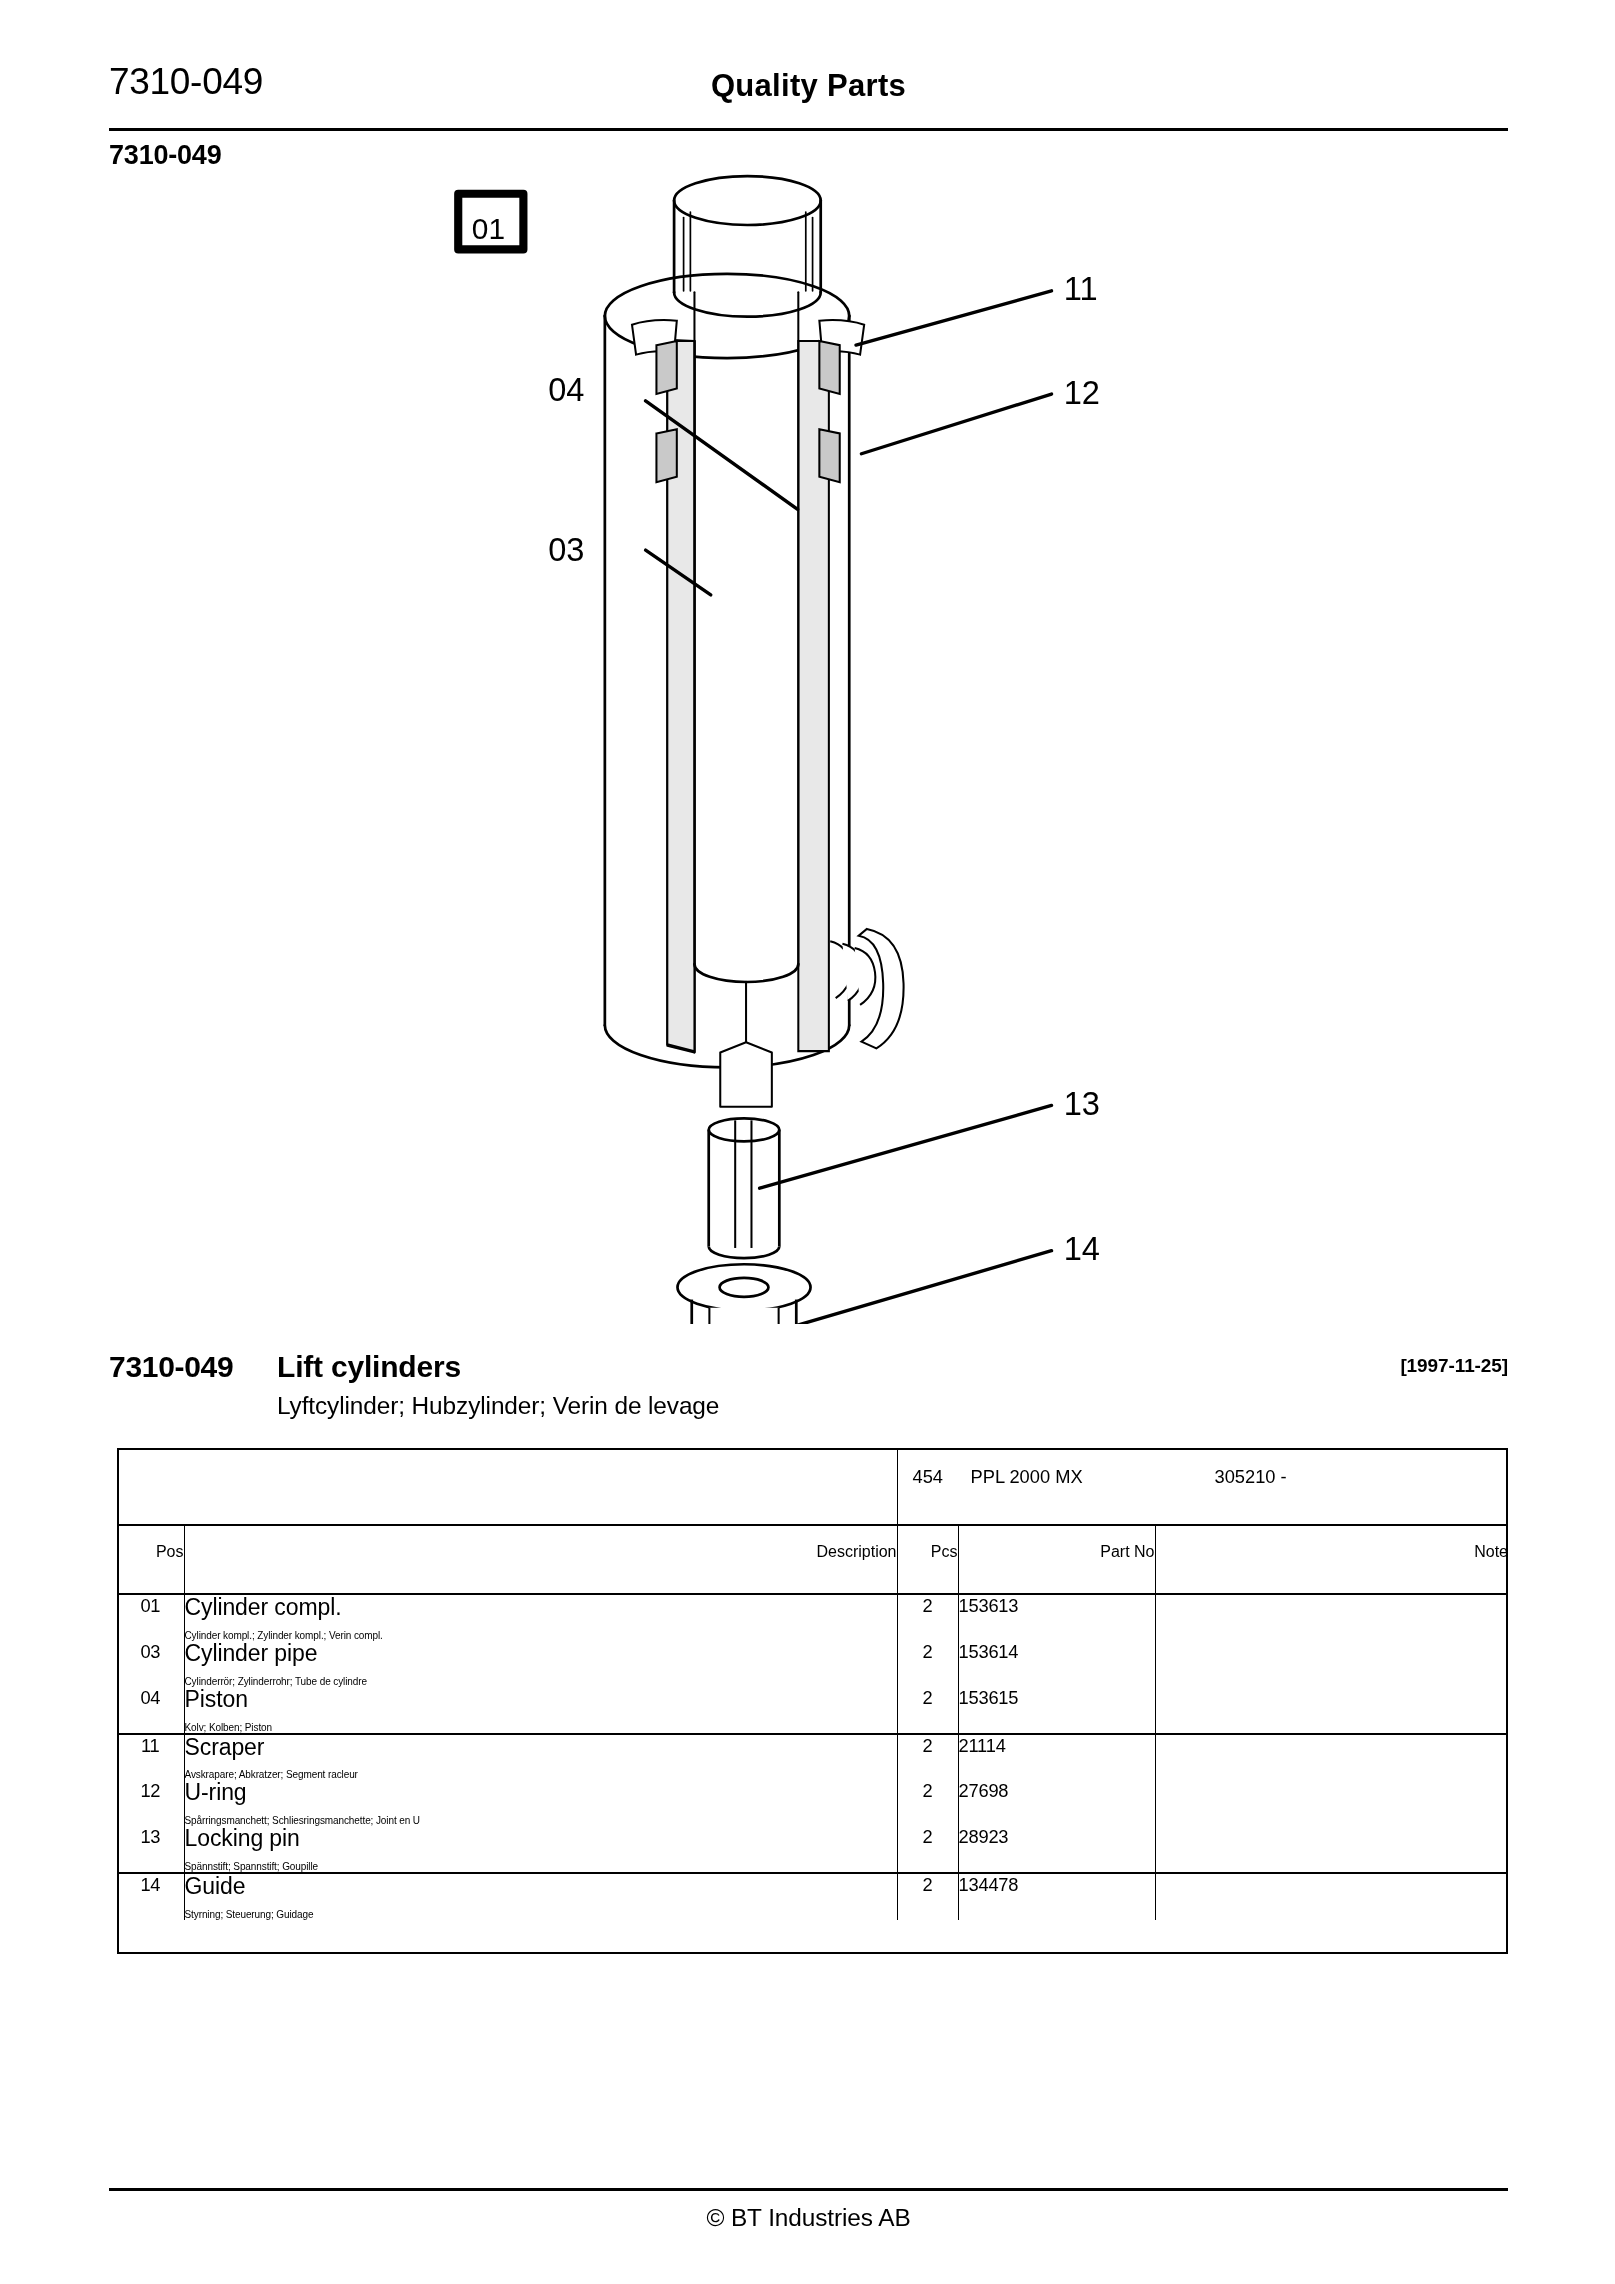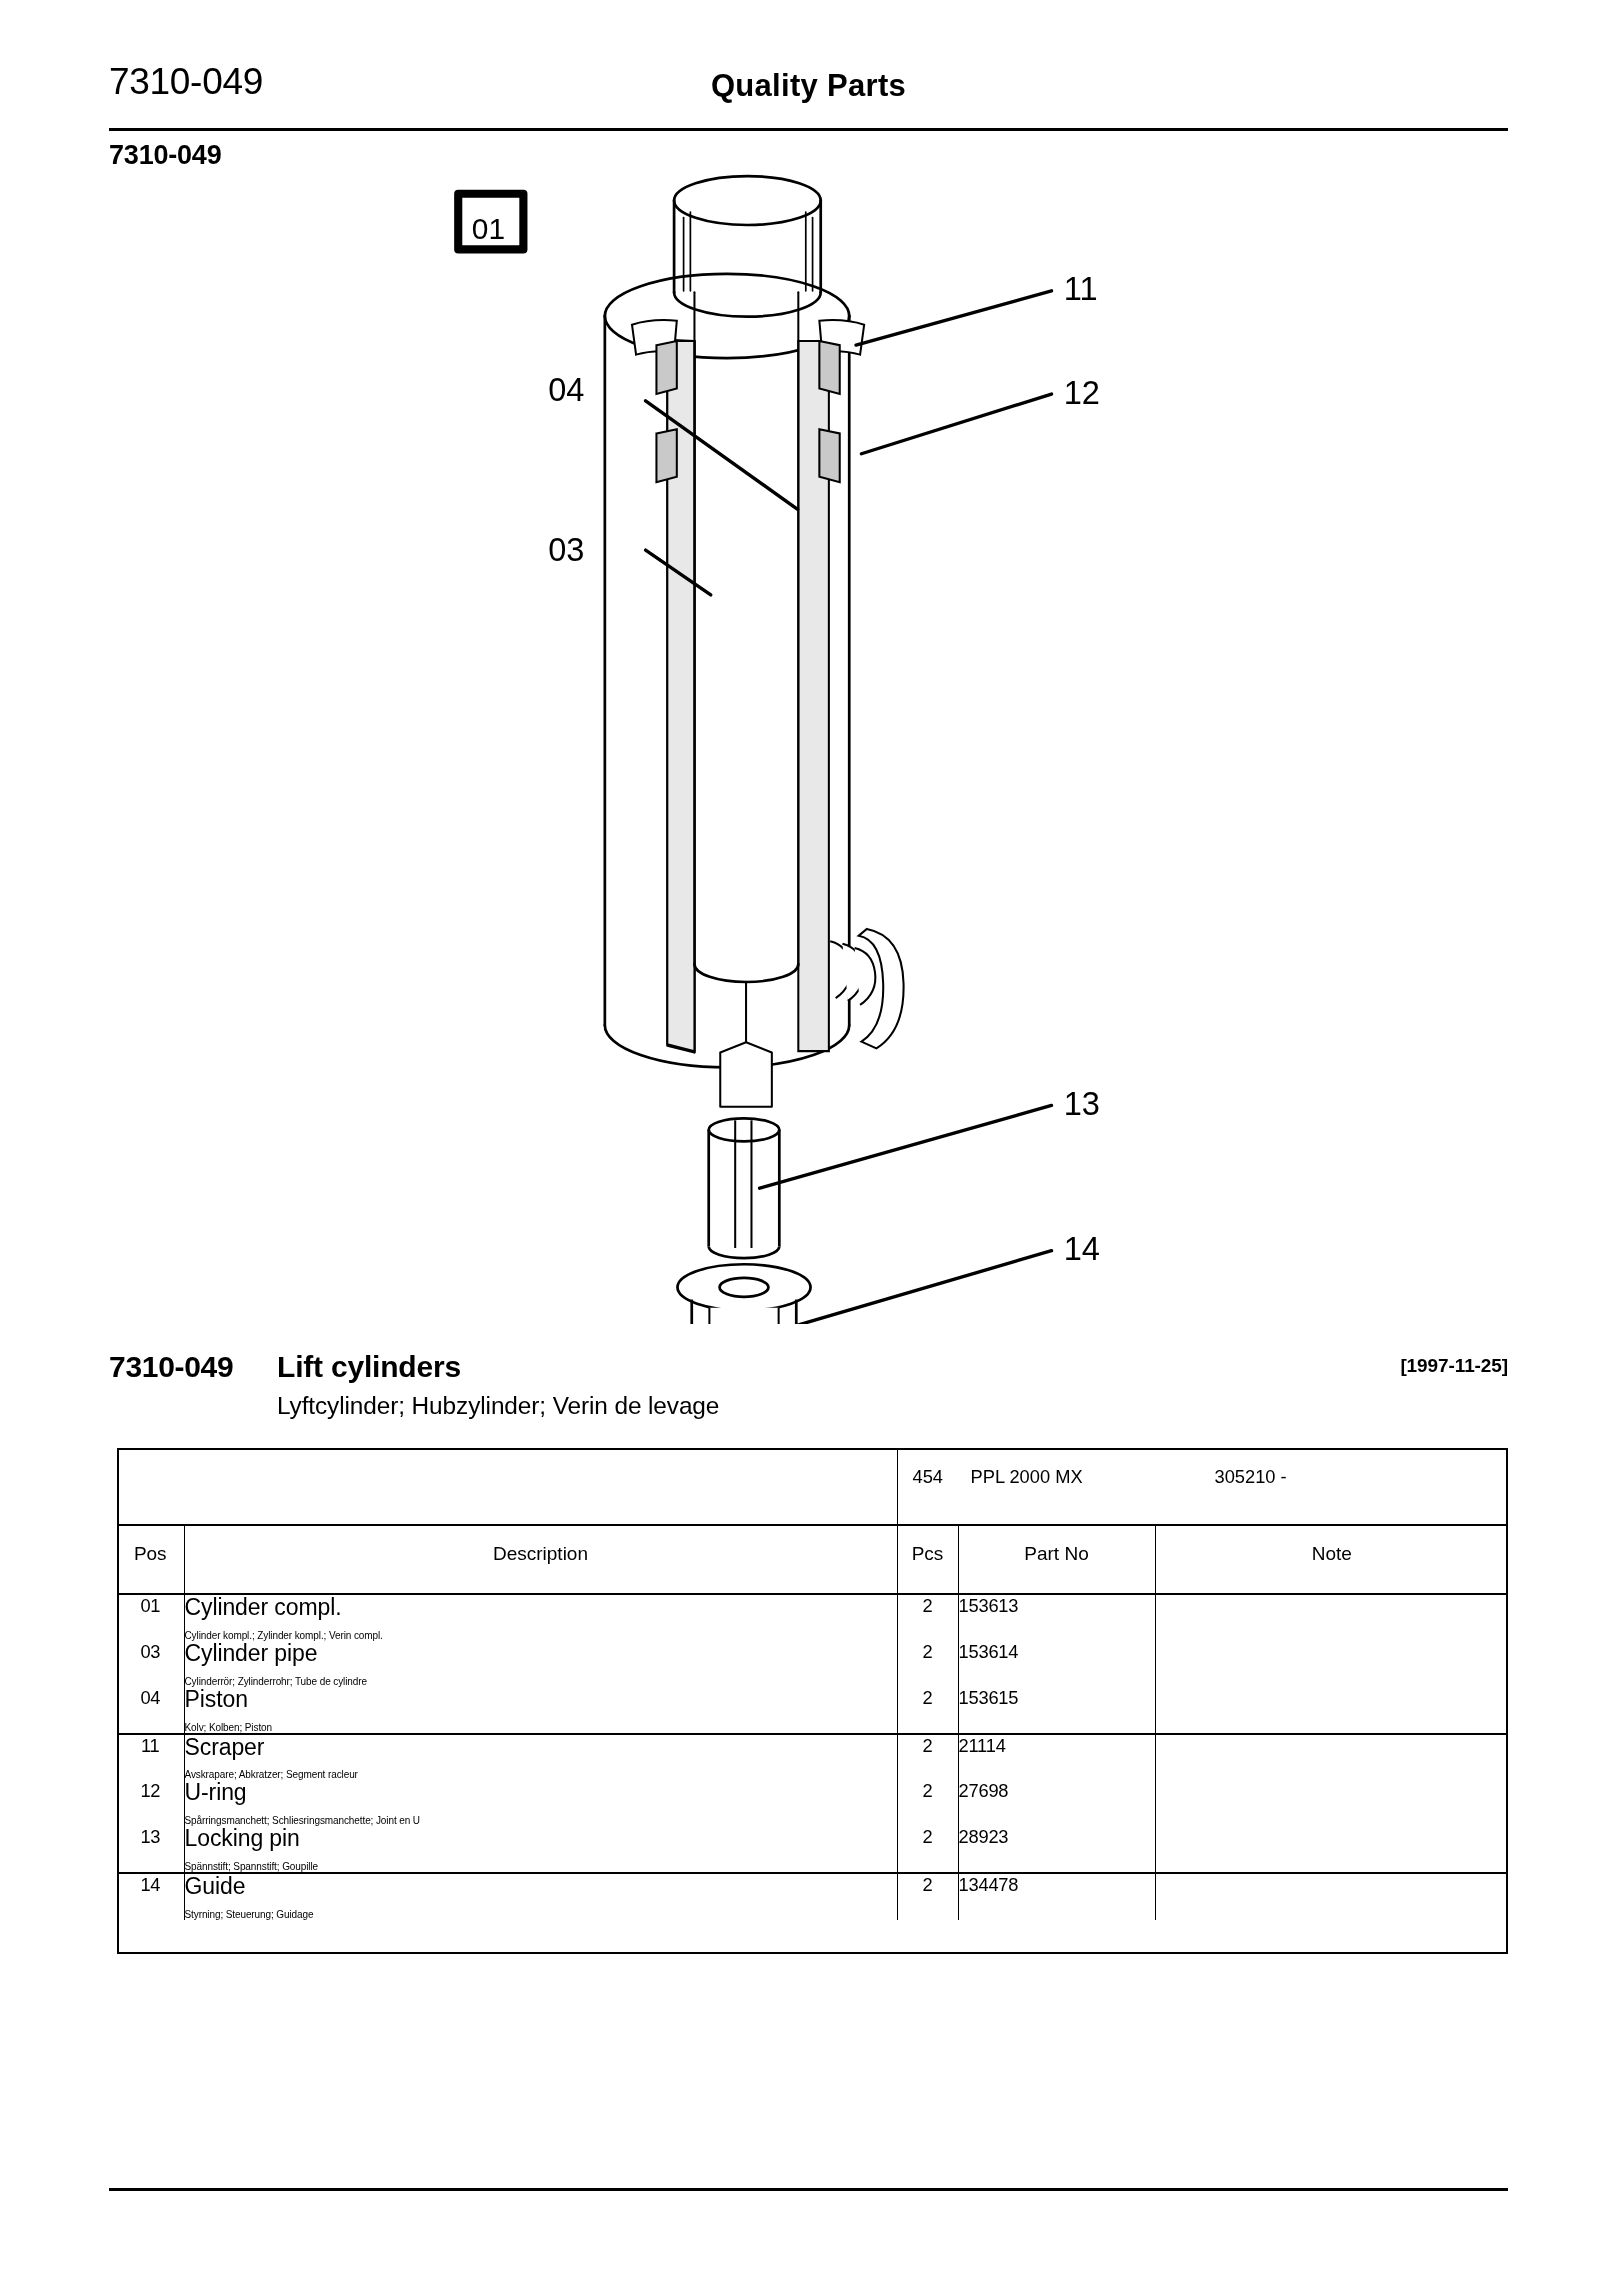--- a/index.html
+++ b/index.html
@@ -155,22 +155,22 @@
     border-bottom: 2.7px solid #000;
   }
   tr.model-row td.model-span {
     border-left: 1.4px solid #000;
     border-bottom: 2.7px solid #000;
     padding-left: 15px;
   }
 
   tr.head-row td {
     height: 50px;
-    text-align: center;
-    font-size: 19px;
+    text-align: right;
+    font-size: 16px;
     padding-top: 17.7px;
     border-bottom: 2.7px solid #000;
   }
   tr.head-row td.hd-pos { border-bottom: 2.7px solid #000; }
 
   tr.item-row td {
     font-size: 18.3px;
   }
   .cell-pos {
     text-align: center;
@@ -454,15 +454,16 @@
         </td>
         <td class="cell-pcs">2</td>
         <td class="cell-part">134478</td>
         <td class="cell-note"></td>
       </tr>
     </tbody>
   </table>
   <div class="outer-frame"></div>
 
   <div class="footer-rule"></div>
+  <div class="footer-text">© BT Industries AB</div>
 
 </div>
 
 
 </body></html>

